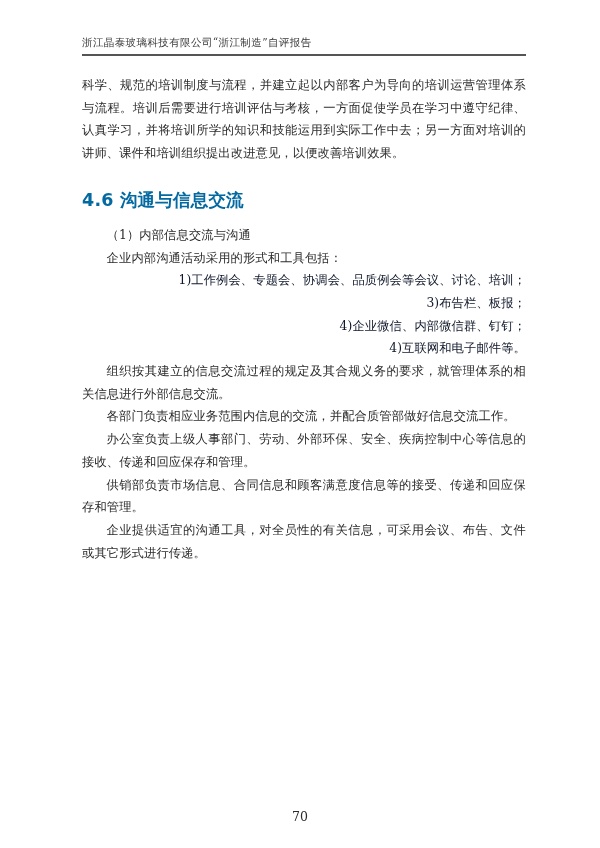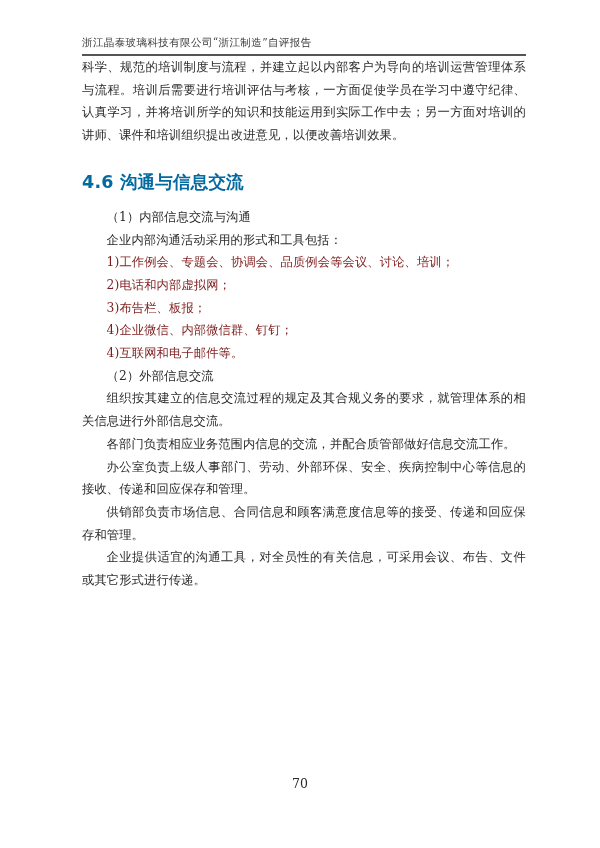--- a/index.html
+++ b/index.html
@@ -36,21 +36,21 @@
   }
   .header-rule {
     margin-top: 4px;
     height: 2px;
     background: #555555;
     width: 100%;
   }
   .content {
     position: absolute;
     left: 82px;
-    top: 56px;
+    top: 74px;
     width: 444px;
   }
   p.body-text {
     margin: 0;
     font-family: "DejaVu Serif", "Liberation Serif", serif;
     font-size: 12.3px;
     line-height: 22.7px;
     color: #2b2b2b;
     text-align: justify;
     text-justify: inter-ideograph;
@@ -78,28 +78,28 @@
   }
   .list-block {
     margin: 0;
   }
   p.list-item {
     margin: 0;
     text-indent: 24.6px;
     font-family: "DejaVu Serif", "Liberation Serif", serif;
     font-size: 12.3px;
     line-height: 22.7px;
-    color: #7f1d1d;
+    color: #0f172a;
     letter-spacing: 0.1px;
-    text-align: left;
+    text-align: right;
   }
   .page-number {
     position: absolute;
     left: 0;
-    top: 776px;
+    top: 809px;
     width: 600px;
     text-align: center;
     font-family: "DejaVu Serif", "Liberation Serif", serif;
     font-size: 12.5px;
     color: #2b2b2b;
   }
 </style>
 </head>
 <body>
 
@@ -118,27 +118,25 @@
       <h2 class="section-heading">4.6 沟通与信息交流</h2>
     </div>
 
     <p class="body-text indent2">（1）内部信息交流与沟通</p>
 
 
     <p class="body-text indent2">企业内部沟通活动采用的形式和工具包括：</p>
 
     <div class="list-block">
       <p class="list-item">1)工作例会、专题会、协调会、品质例会等会议、讨论、培训；</p>
-      <p class="list-item">2)电话和内部虚拟网；</p>
       <p class="list-item">3)布告栏、板报；</p>
       <p class="list-item">4)企业微信、内部微信群、钉钉；</p>
       <p class="list-item">4)互联网和电子邮件等。</p>
     </div>
 
-    <p class="body-text indent2">（2）外部信息交流</p>
 
     <p class="body-text indent2">组织按其建立的信息交流过程的规定及其合规义务的要求，就管理体系的相关信息进行外部信息交流。</p>
 
     <p class="body-text indent2">各部门负责相应业务范围内信息的交流，并配合质管部做好信息交流工作。</p>
 
 
     <p class="body-text indent2">办公室负责上级人事部门、劳动、外部环保、安全、疾病控制中心等信息的接收、传递和回应保存和管理。</p>
 
     <p class="body-text indent2">供销部负责市场信息、合同信息和顾客满意度信息等的接受、传递和回应保存和管理。</p>
 

